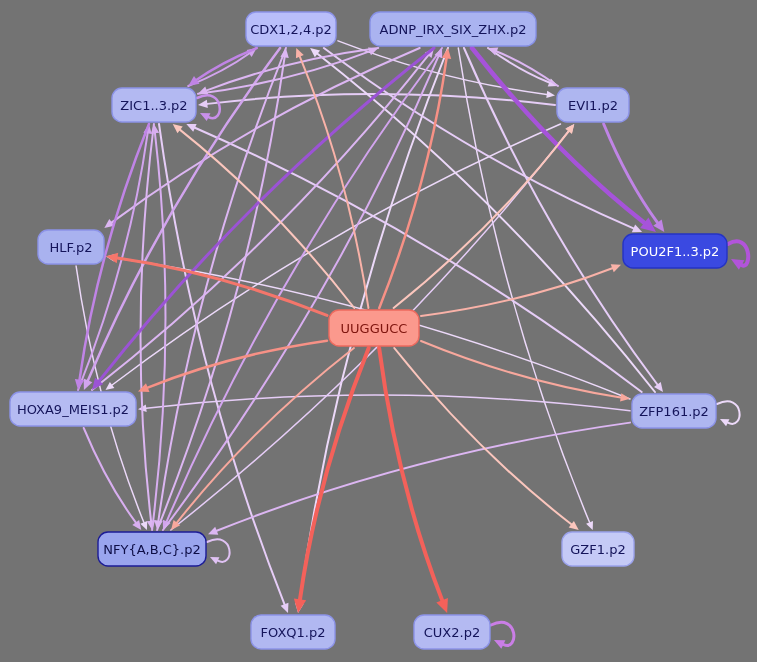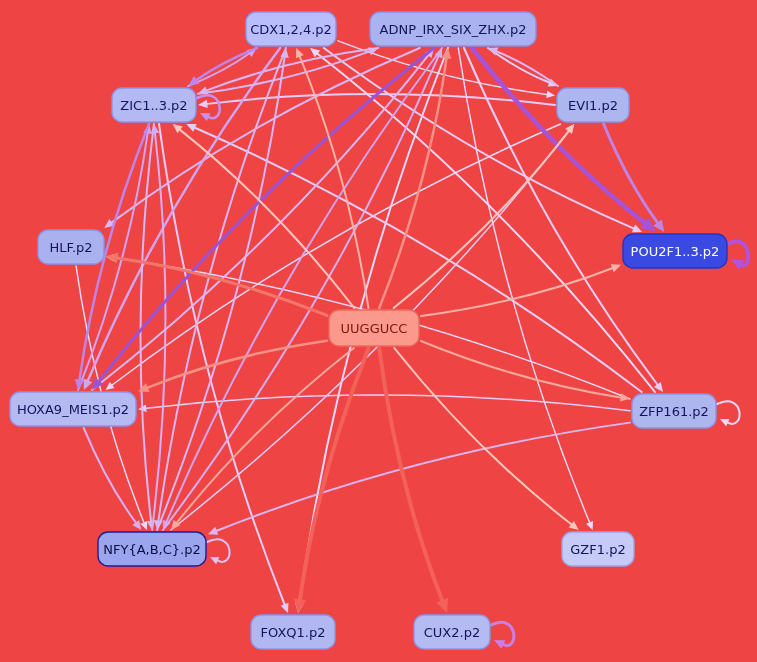--- a/index.html
+++ b/index.html
@@ -1,20 +1,20 @@
 <!DOCTYPE html>
 <html><head>
 <meta charset="utf-8">
 <style>
   html, body { margin: 0; padding: 0; background: #ffffff; }
   .stage {
     position: relative;
     width: 757px;
     height: 662px;
-    background: #ef4444;
+    background: #737373;
     overflow: hidden;
     font-family: "DejaVu Sans", sans-serif;
   }
   svg { display: block; font-family: "DejaVu Sans", sans-serif; }
   svg text { user-select: none; }
 </style>
 </head>
 <body>
 
 <div class="stage">

